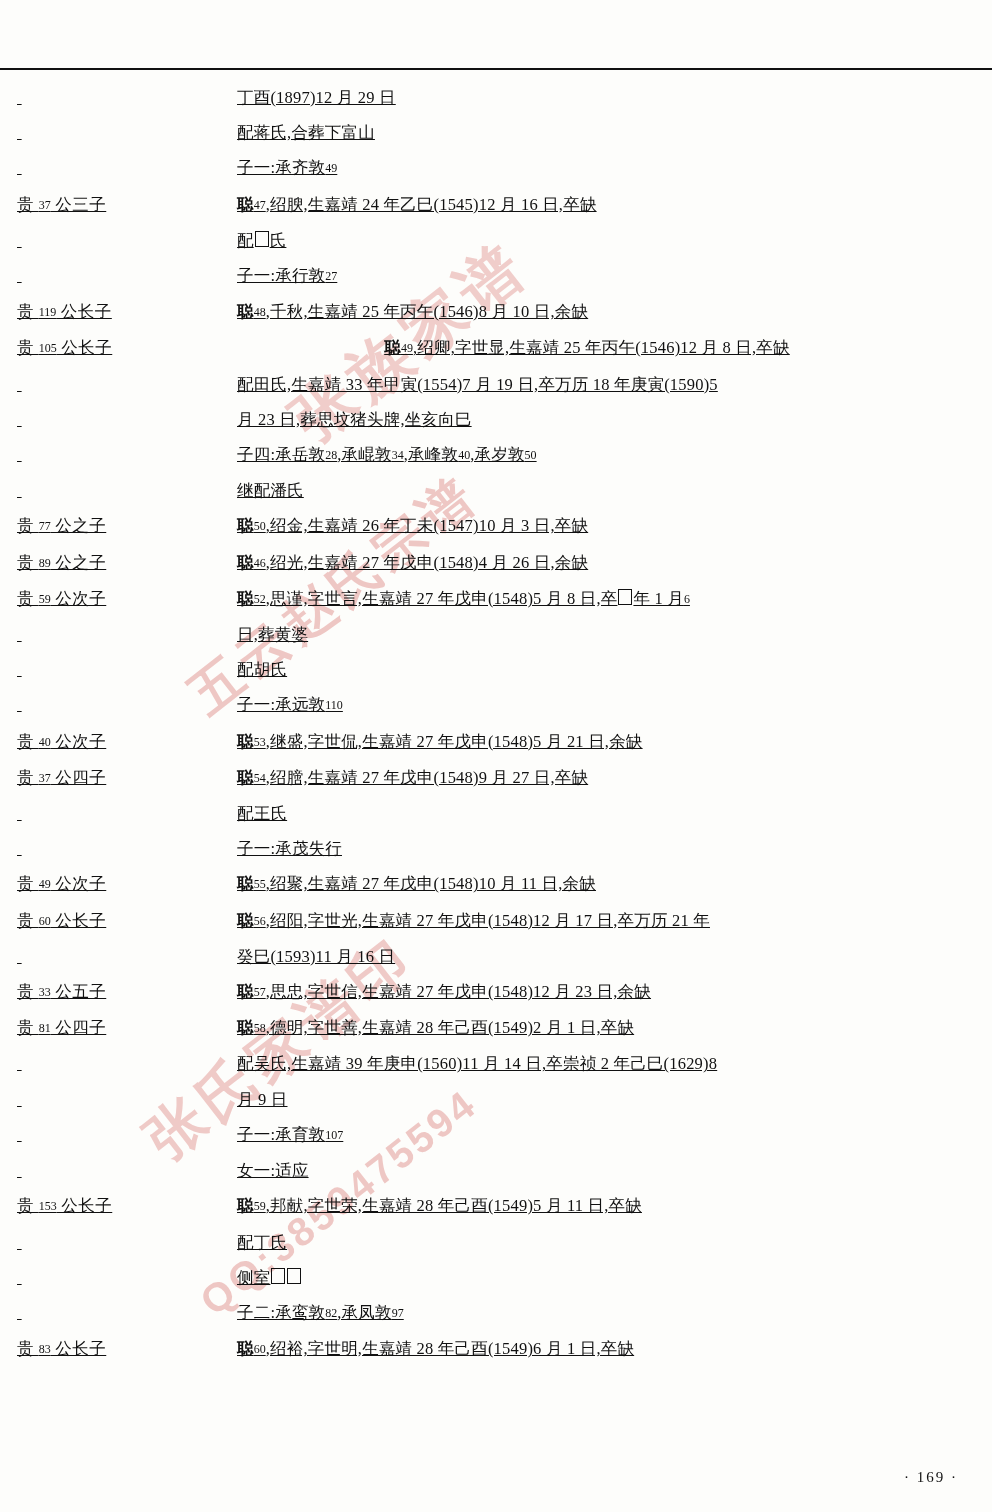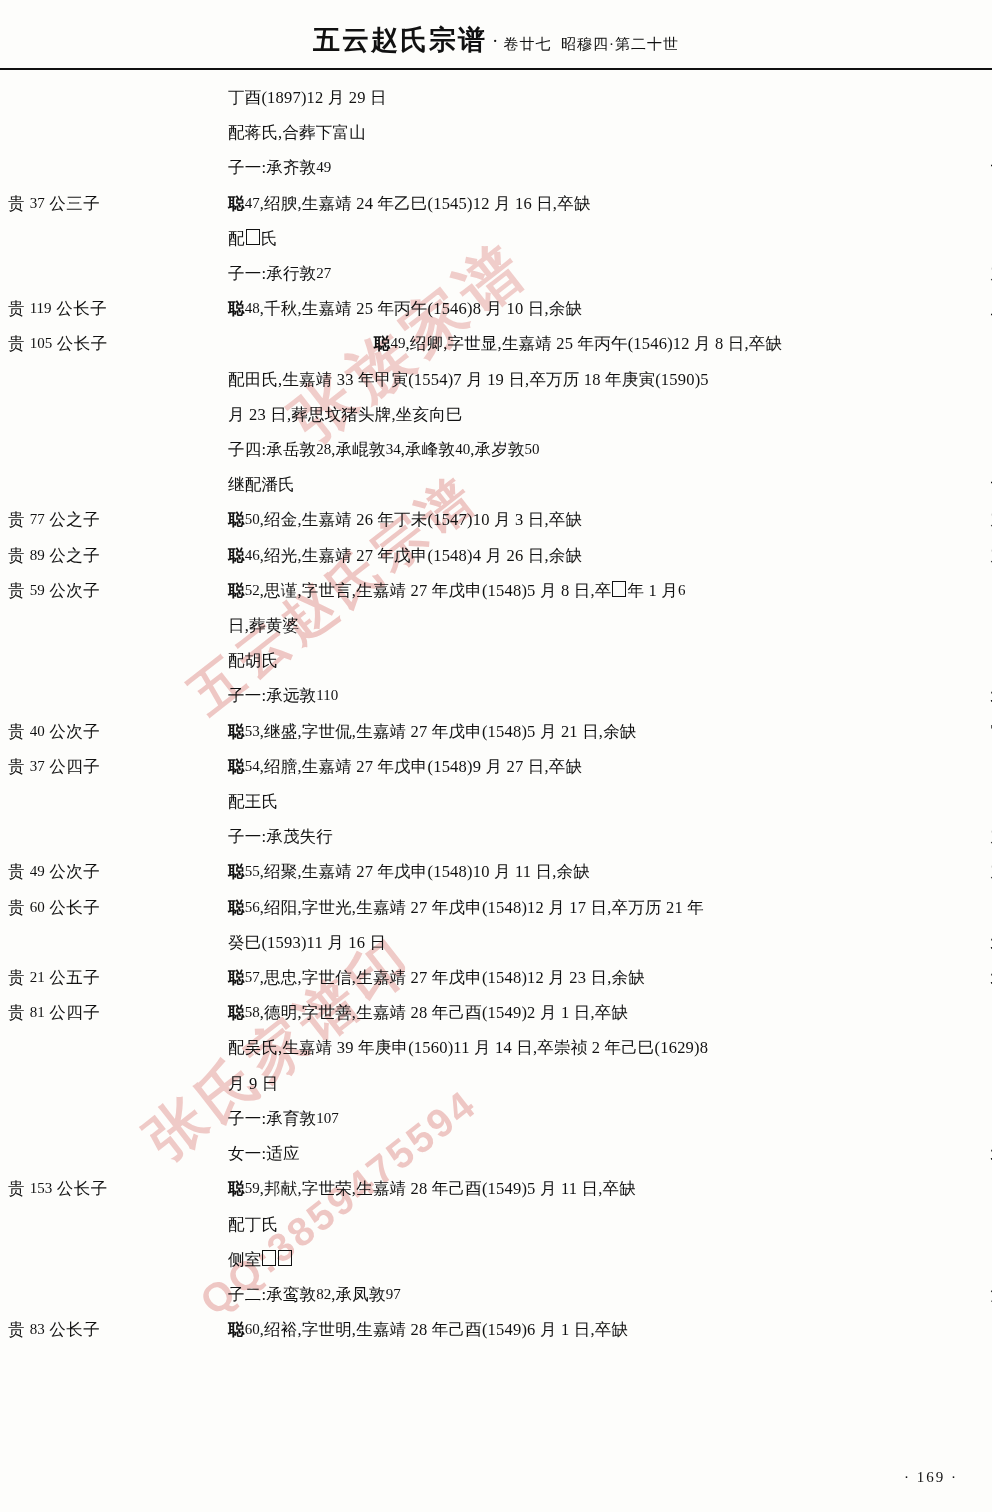--- a/index.html
+++ b/index.html
@@ -48,22 +48,23 @@
     top: 68px;
     width: 992px;
     height: 2px;
     background: #111;
   }
 
   
   .content {
     position: absolute;
     top: 80px;
-    left: 8px;
+    left: 17px;
     width: 880px;
+    text-decoration: underline;
   }
   table.genealogy {
     border-collapse: collapse;
     width: 992px;
     table-layout: fixed;
   }
   table.genealogy td {
     vertical-align: top;
     padding: 0;
     font-size: 16.5px;
@@ -80,21 +81,21 @@
     padding-left: 24px;
     letter-spacing: 0.2px;
   }
   td.col-place {
     width: 96px;
     text-align: right;
     padding-right: 20px;
     font-weight: bold;
   }
   .bold { font-weight: bold; }
-  .sml { font-size: 15px; vertical-align: 1px; letter-spacing: 0; }
+  .sml { font-size: 12px; vertical-align: 1px; letter-spacing: 0; }
   .indent { display: inline-block; }
   .box {
     display: inline-block;
     width: 12px;
     height: 14px;
     border: 1.4px solid #111;
     vertical-align: -1px;
     margin: 0 1px;
   }
 
@@ -149,23 +150,20 @@
 </head>
 <body>
 
 <div id="page">
 
   <div class="wm wm1">张族家谱</div>
   <div class="wm wm2">五云赵氏宗谱</div>
   <div class="wm wm3">张氏家谱印</div>
   <div class="wm wm4">QQ:3859475594</div>
 
-  <div class="header">
-    <span class="title">五云赵氏宗谱</span><span class="sep">·</span><span class="sub">卷廿七</span><span class="sub gap">&nbsp;&nbsp;</span><span class="sub">昭穆四·第二十世</span>
-  </div>
   <div class="rule"></div>
 
   <div class="content">
     <table class="genealogy">
       <tbody id="rows-body">
           <tr>
             <td class="col-ref">&nbsp;</td>
             <td class="col-main" style="padding-left: 24px;">丁酉(1897)12 月 29 日</td>
             <td class="col-place">&nbsp;</td>
           </tr>
@@ -283,21 +281,21 @@
             <td class="col-ref">贵 <span class="sml">60</span> 公长子</td>
             <td class="col-main" style="padding-left: 24px;"><span class="bold">聪</span><span class="sml">56</span>,绍阳,字世光,生嘉靖 27 年戊申(1548)12 月 17 日,卒万历 21 年</td>
             <td class="col-place">&nbsp;</td>
           </tr>
           <tr>
             <td class="col-ref">&nbsp;</td>
             <td class="col-main" style="padding-left: 24px;">癸巳(1593)11 月 16 日</td>
             <td class="col-place">北门</td>
           </tr>
           <tr>
-            <td class="col-ref">贵 <span class="sml">21</span> 公五子</td>
+            <td class="col-ref">贵 <span class="sml">33</span> 公五子</td>
             <td class="col-main" style="padding-left: 24px;"><span class="bold">聪</span><span class="sml">57</span>,思忠,字世信,生嘉靖 27 年戊申(1548)12 月 23 日,余缺</td>
             <td class="col-place">北门</td>
           </tr>
           <tr>
             <td class="col-ref">贵 <span class="sml">81</span> 公四子</td>
             <td class="col-main" style="padding-left: 24px;"><span class="bold">聪</span><span class="sml">58</span>,德明,字世善,生嘉靖 28 年己酉(1549)2 月 1 日,卒缺</td>
             <td class="col-place">&nbsp;</td>
           </tr>
           <tr>
             <td class="col-ref">&nbsp;</td>

